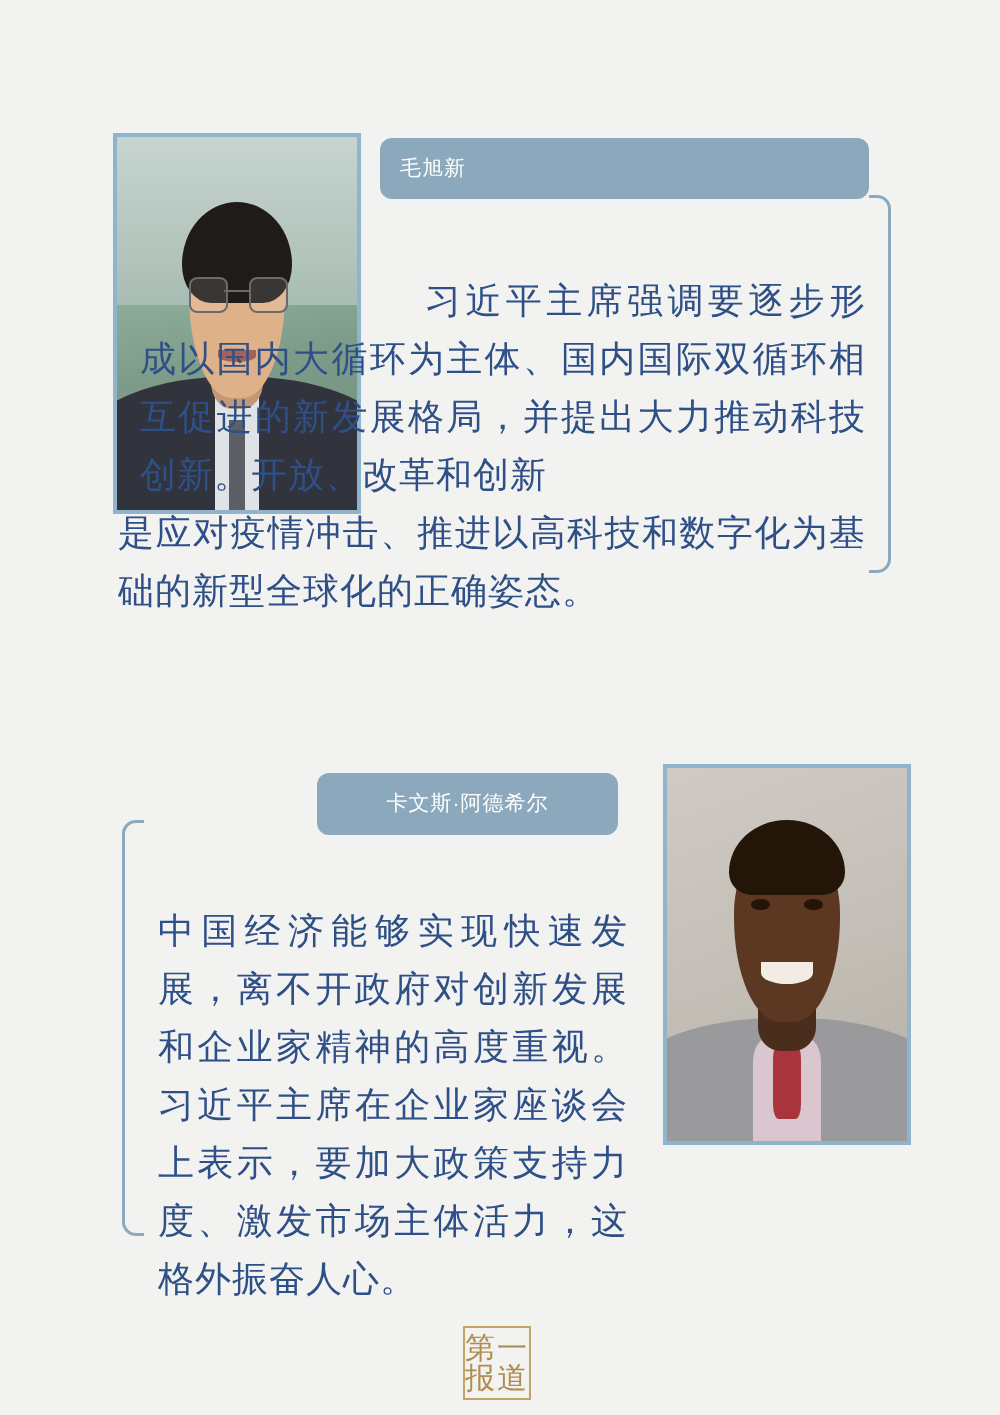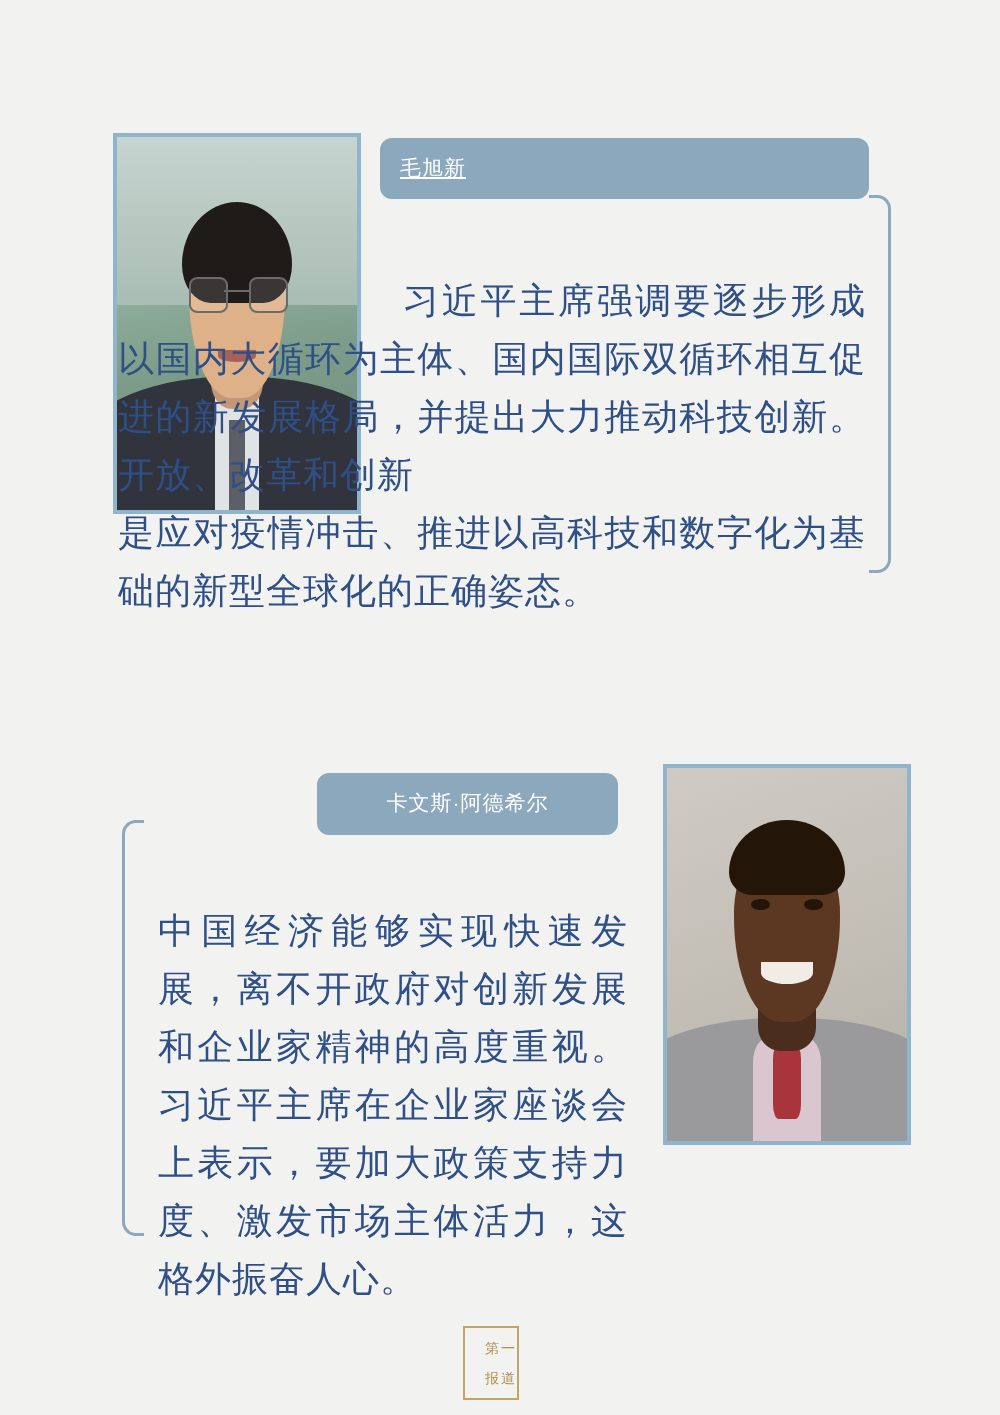--- a/index.html
+++ b/index.html
@@ -143,21 +143,20 @@
     background: #8ba8bd;
     color: #ffffff;
     border-radius: 12px;
     box-sizing: border-box;
   }
   .label1 {
     left: 380px;
     top: 138px;
     width: 489px;
     padding: 14px 20px 16px 20px;
-    text-decoration: underline;
   }
   .label-line {
     font-size: 21px;
     line-height: 31px;
     letter-spacing: 1px;
     white-space: nowrap;
   }
 
   .bracket1 {
     position: absolute;
@@ -182,20 +181,21 @@
   }
 
   .quote1 {
     position: absolute;
     left: 118px;
     top: 272px;
     width: 748px;
   }
   .quote1 .indent-block {
     text-indent: 285px;
+    padding-left: 22px;
   }
 
   
   .block2 {
     position: absolute;
     left: 0;
     top: 730px;
     width: 916px;
     height: 600px;
   }
@@ -317,31 +317,31 @@
     left: 158px;
     top: 172px;
     width: 470px;
   }
 
   
   .footer-logo {
     position: absolute;
     left: 463px;
     top: 1326px;
-    width: 56px;
+    width: 68px;
     height: 74px;
     border: 2px solid #c2a46a;
     box-sizing: border-box;
     color: #b08d4e;
     display: flex;
     flex-direction: column;
     align-items: flex-end;
     justify-content: center;
     font-family: "DejaVu Serif", "Liberation Serif", serif;
-    font-size: 14px;
+    font-size: 30px;
     line-height: 30px;
     letter-spacing: 2px;
   }
 </style>
 </head>
 <body>
 
 <div class="page">
 
   <div class="block1">

